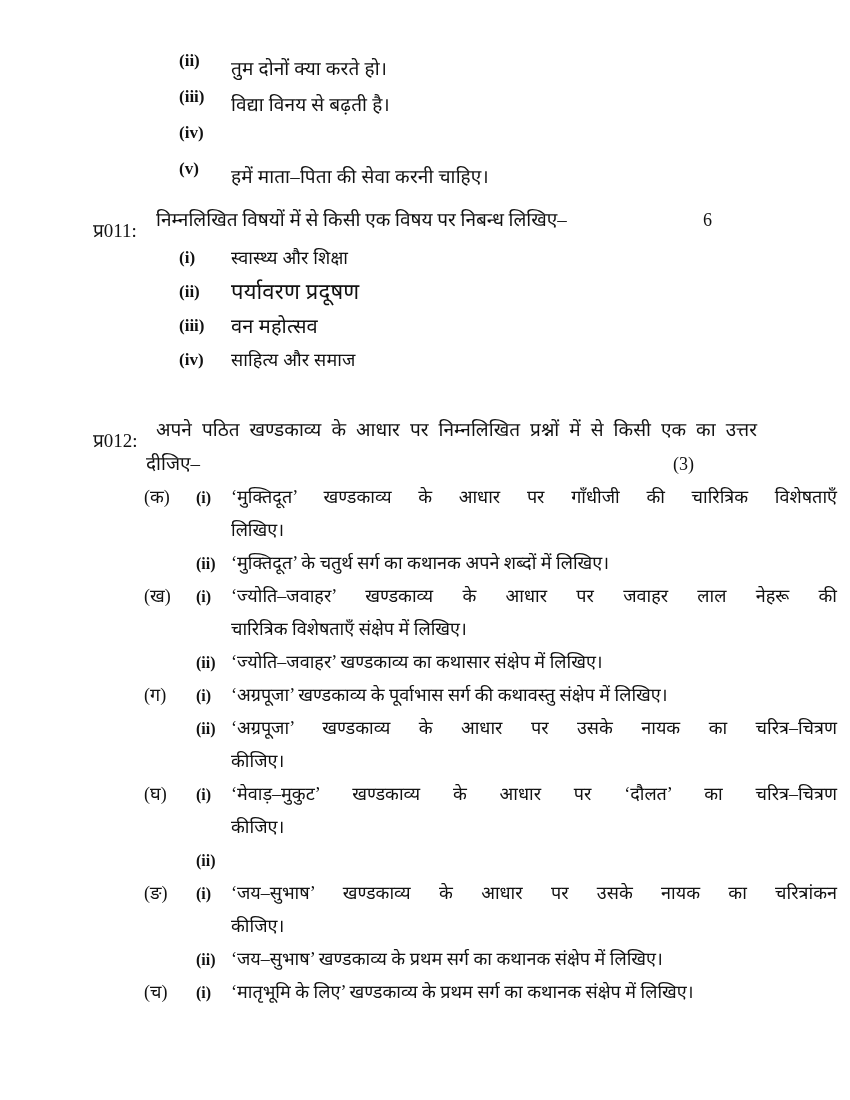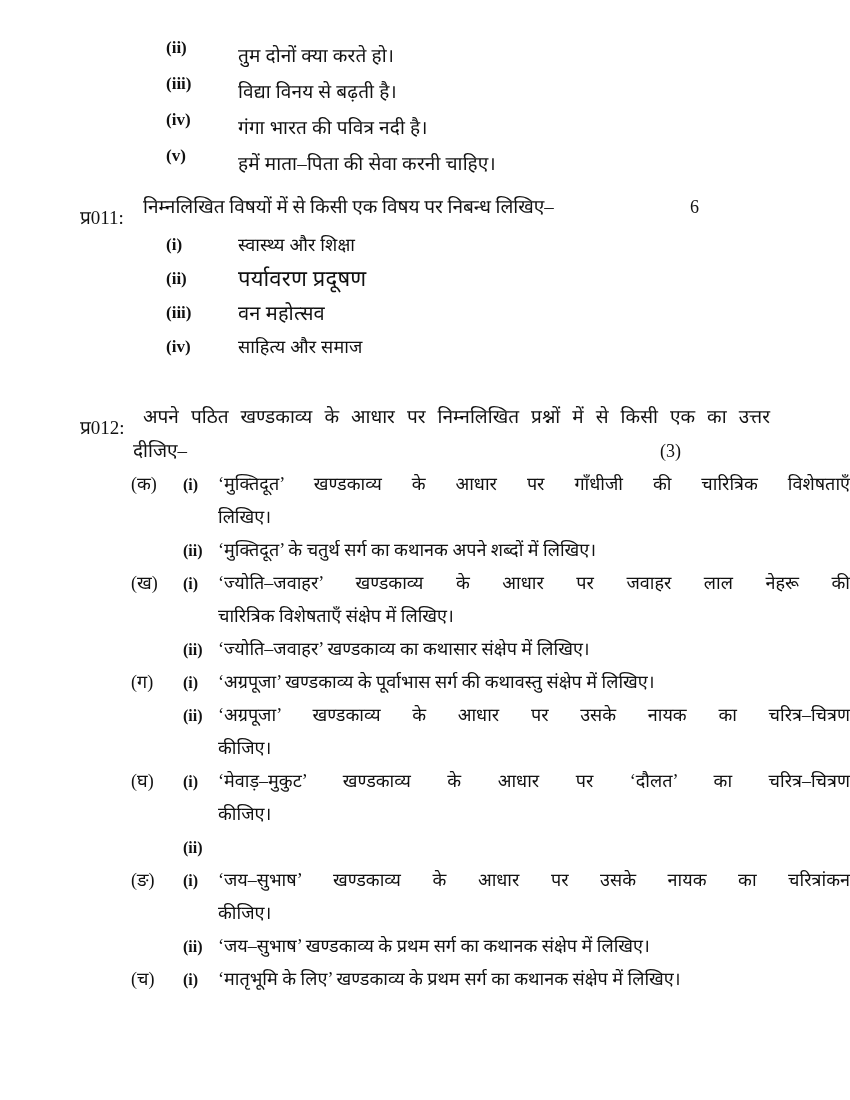--- a/index.html
+++ b/index.html
@@ -12,21 +12,21 @@
     height: 1100px;
     font-family: "Liberation Serif", "DejaVu Serif", serif;
     color: #111111;
     position: relative;
     overflow: hidden;
   }
   .page {
     position: relative;
     width: 850px;
     height: 1100px;
-    padding: 0;
+    padding: 13px;
     box-sizing: border-box;
   }
 
   
   .roman-row {
     position: relative;
     padding-left: 218px;
     min-height: 36px;
     margin: 0;
   }
@@ -39,21 +39,20 @@
     font-size: 17px;
     font-family: "Liberation Serif", "DejaVu Serif", serif;
     font-weight: bold;
     font-style: normal;
   }
   .roman-row .body {
     display: block;
     font-size: 19px;
     line-height: 36px;
     letter-spacing: 0.2px;
-    margin-left: 20px;
   }
 
   
   .q-row {
     position: relative;
     padding-left: 83px;
     min-height: 34px;
   }
   .q-row .q-label {
     position: absolute;
@@ -140,21 +139,20 @@
       <span class="body">तुम दोनों क्या करते हो।</span>
     </div>
 
     <div class="roman-row">
       <span class="marker">(iii)</span>
       <span class="body">विद्या विनय से बढ़ती है।</span>
     </div>
 
     <div class="roman-row">
       <span class="marker">(iv)</span>
-      <span class="body">गंगा भारत की पवित्र नदी है।</span>
     </div>
 
     <div class="roman-row">
       <span class="marker">(v)</span>
       <span class="body">हमें माता–पिता की सेवा करनी चाहिए।</span>
     </div>
 
   </div>
 
   <div class="spacer-8"></div>

